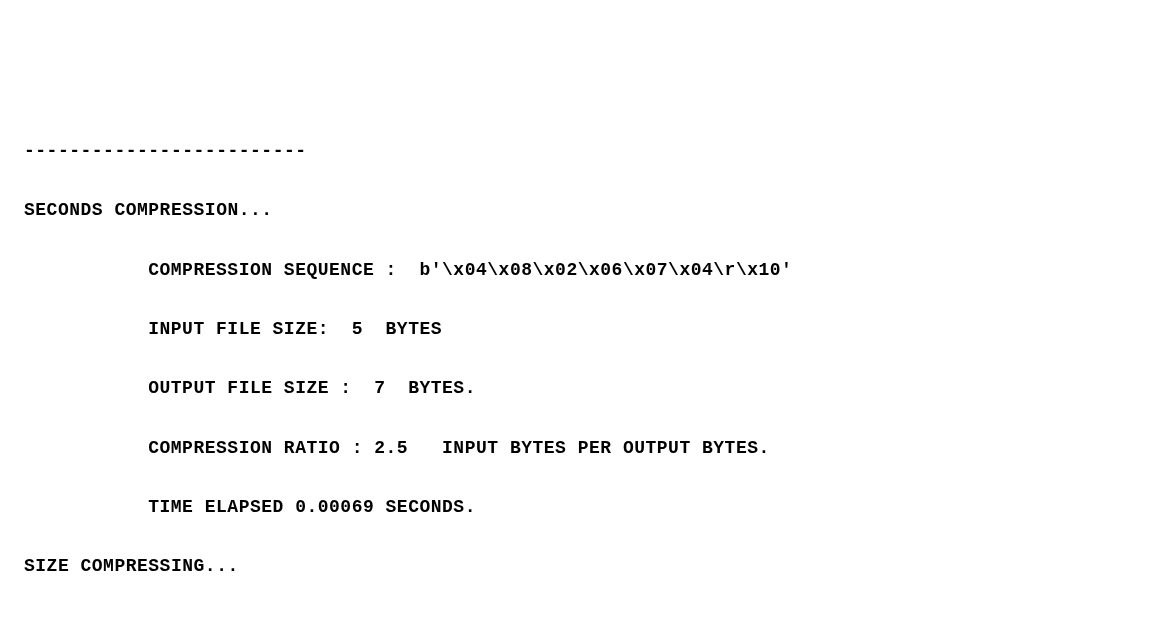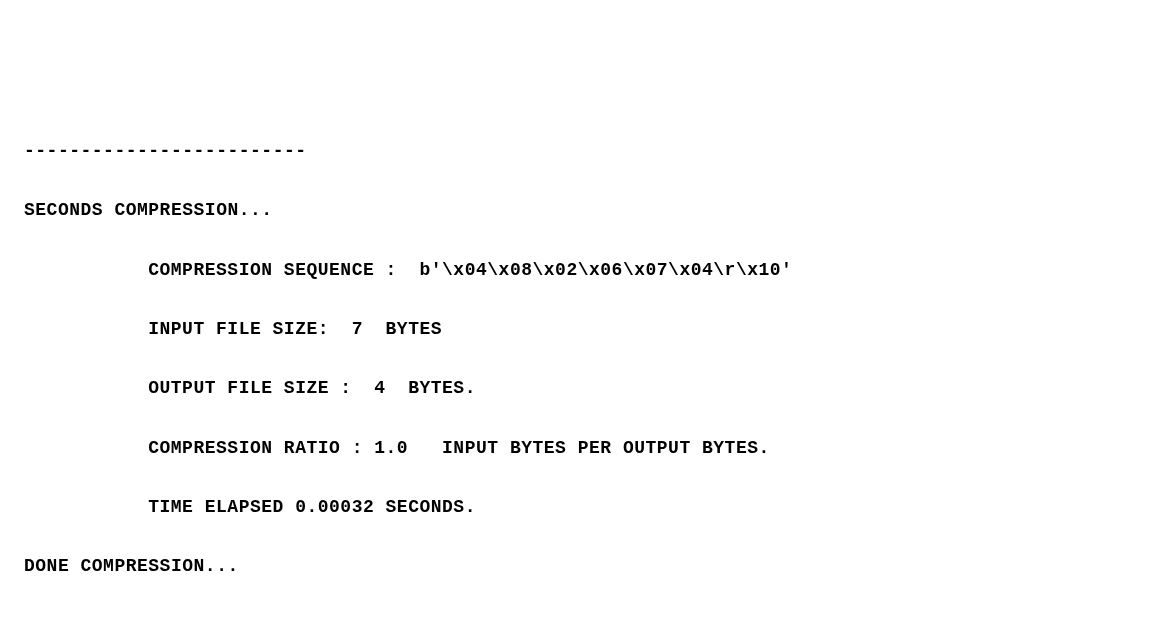--- a/index.html
+++ b/index.html
@@ -22,25 +22,25 @@
     }
   </style>
 </head>
 <body>
 
 
 
 <span class="line">-------------------------</span>
 <span class="line">SECONDS COMPRESSION...</span>
 <span class="line indent">COMPRESSION SEQUENCE :  b'\x04\x08\x02\x06\x07\x04\r\x10'</span>
-<span class="line indent">INPUT FILE SIZE:  7  BYTES</span>
-<span class="line indent">OUTPUT FILE SIZE :  4  BYTES.</span>
-<span class="line indent">COMPRESSION RATIO : 1.0   INPUT BYTES PER OUTPUT BYTES.</span>
-<span class="line indent">TIME ELAPSED 0.00032 SECONDS.</span>
-<span class="line">DONE COMPRESSION...</span>
+<span class="line indent">INPUT FILE SIZE:  5  BYTES</span>
+<span class="line indent">OUTPUT FILE SIZE :  7  BYTES.</span>
+<span class="line indent">COMPRESSION RATIO : 2.5   INPUT BYTES PER OUTPUT BYTES.</span>
+<span class="line indent">TIME ELAPSED 0.00069 SECONDS.</span>
+<span class="line">SIZE COMPRESSING...</span>
 <span class="line"></span>
 
 
 <span class="line"></span>
 
 
 
 
 
 

